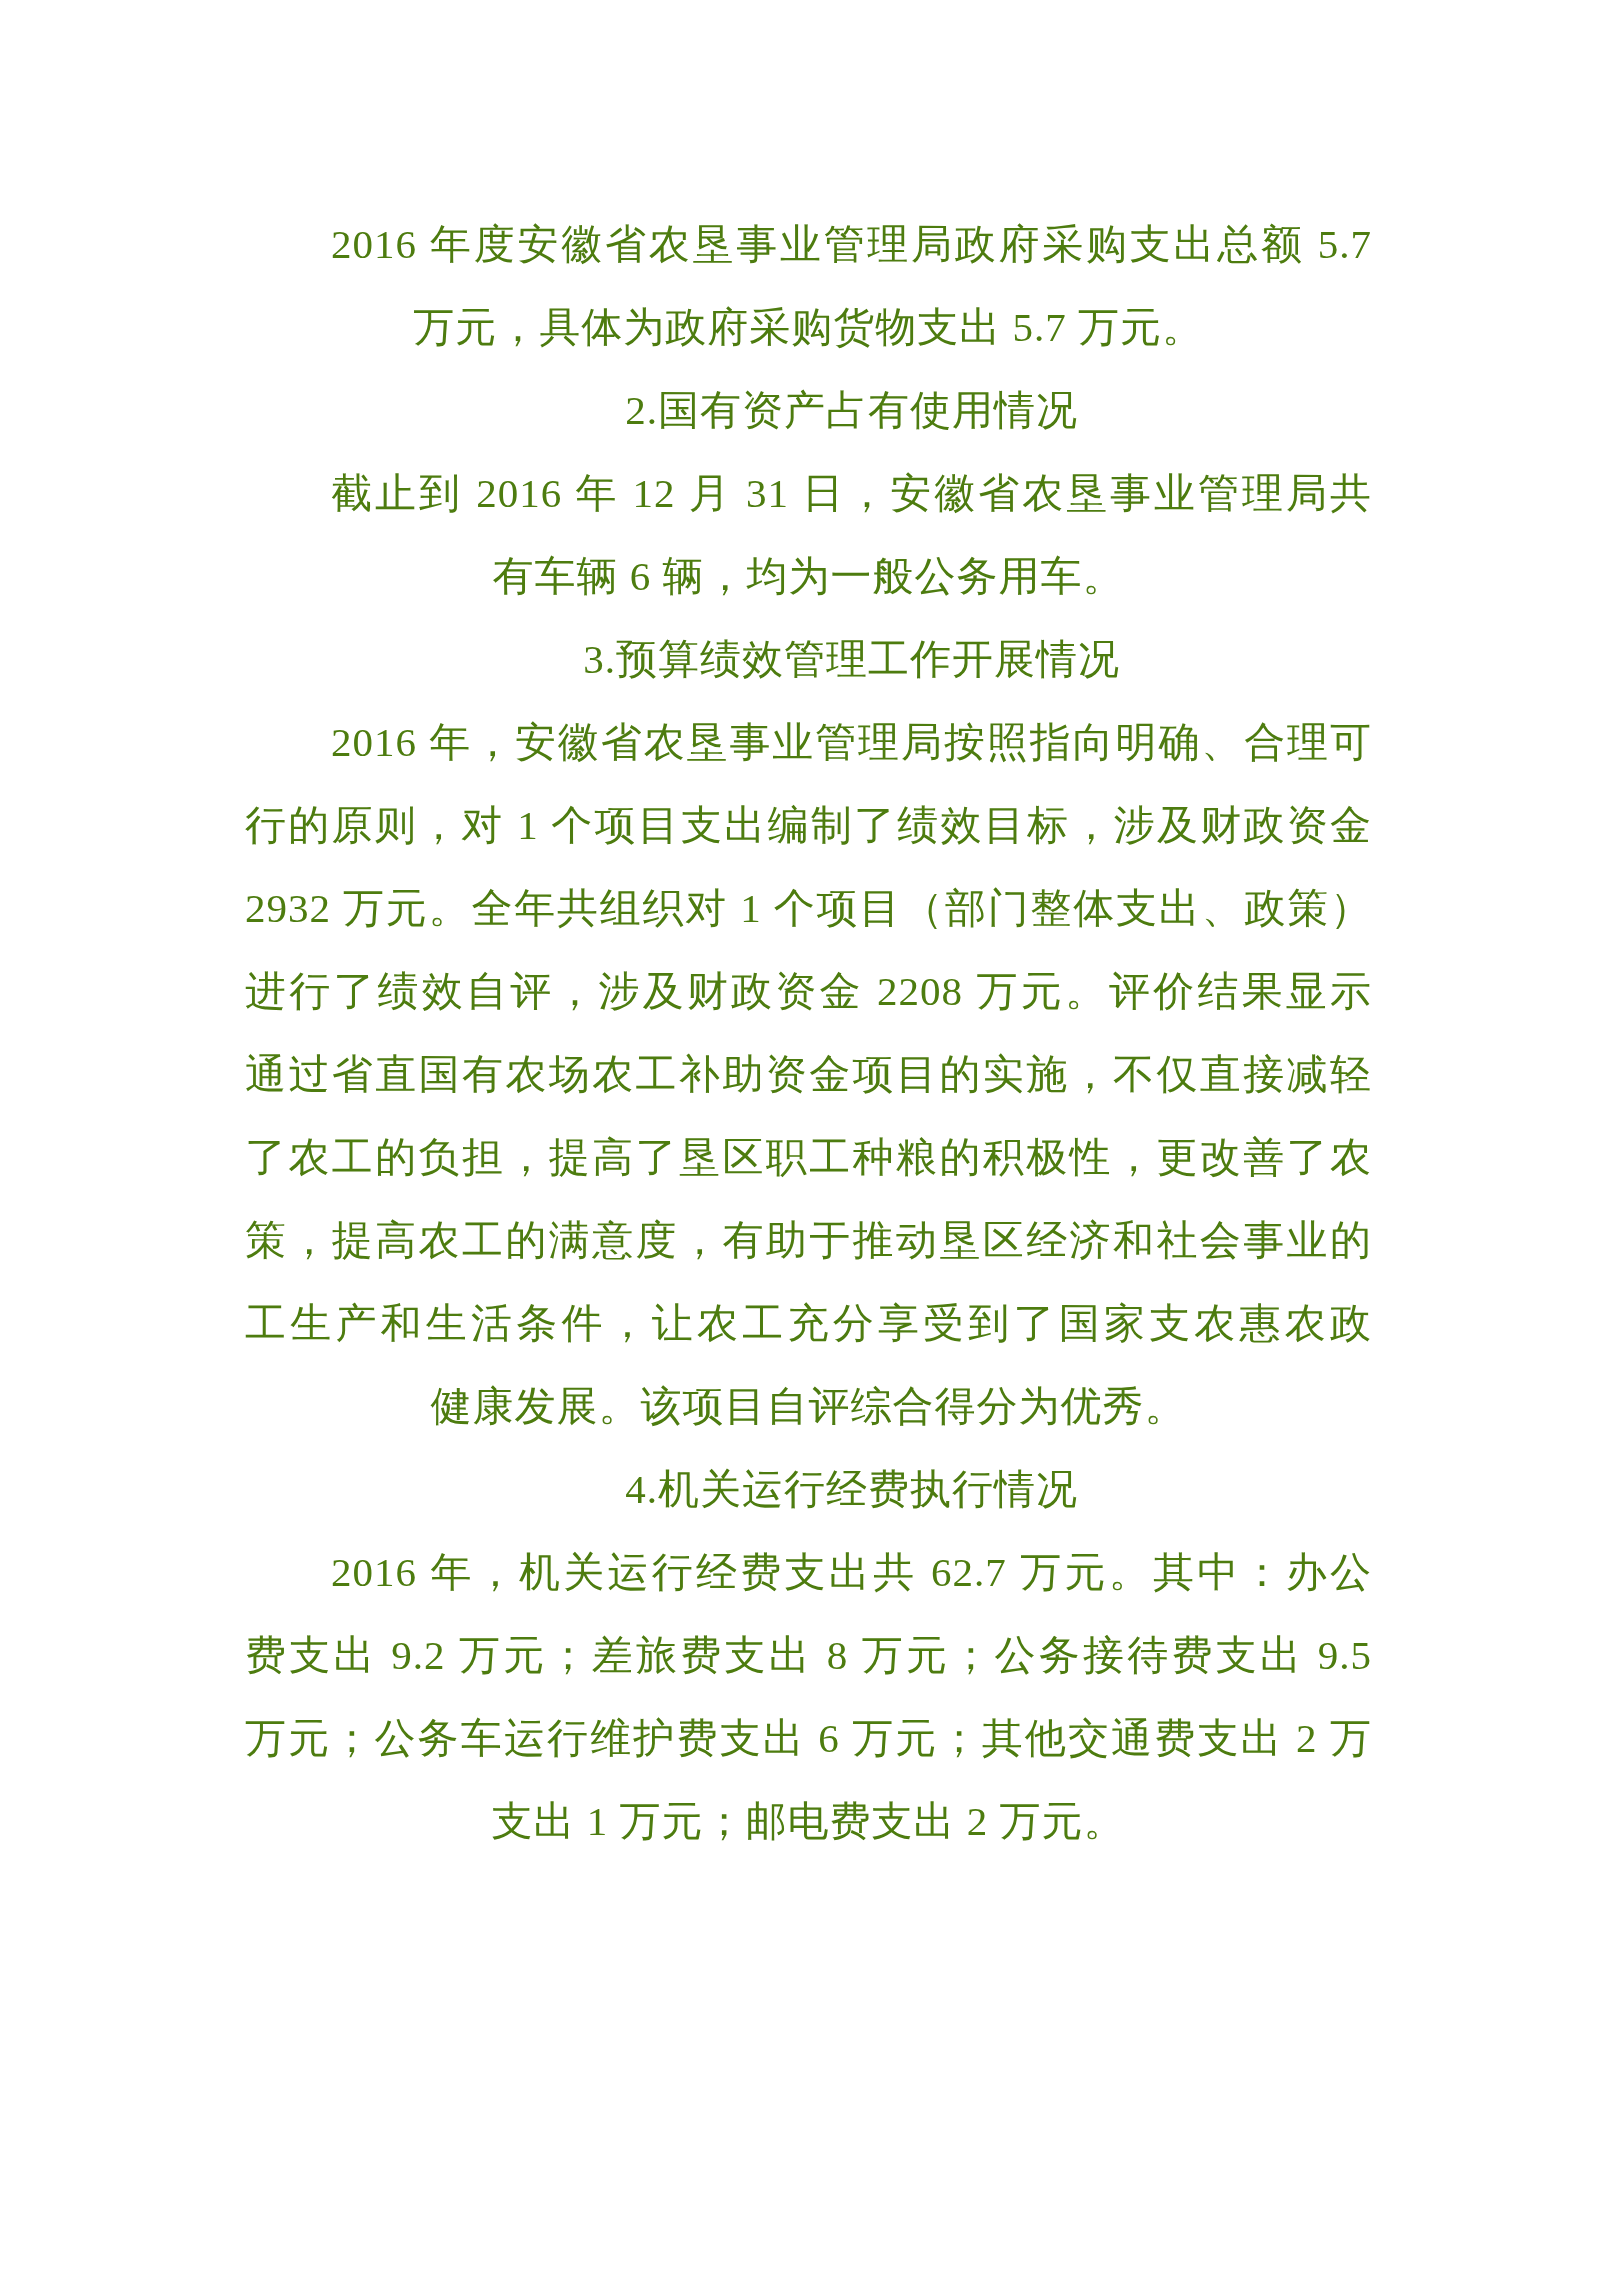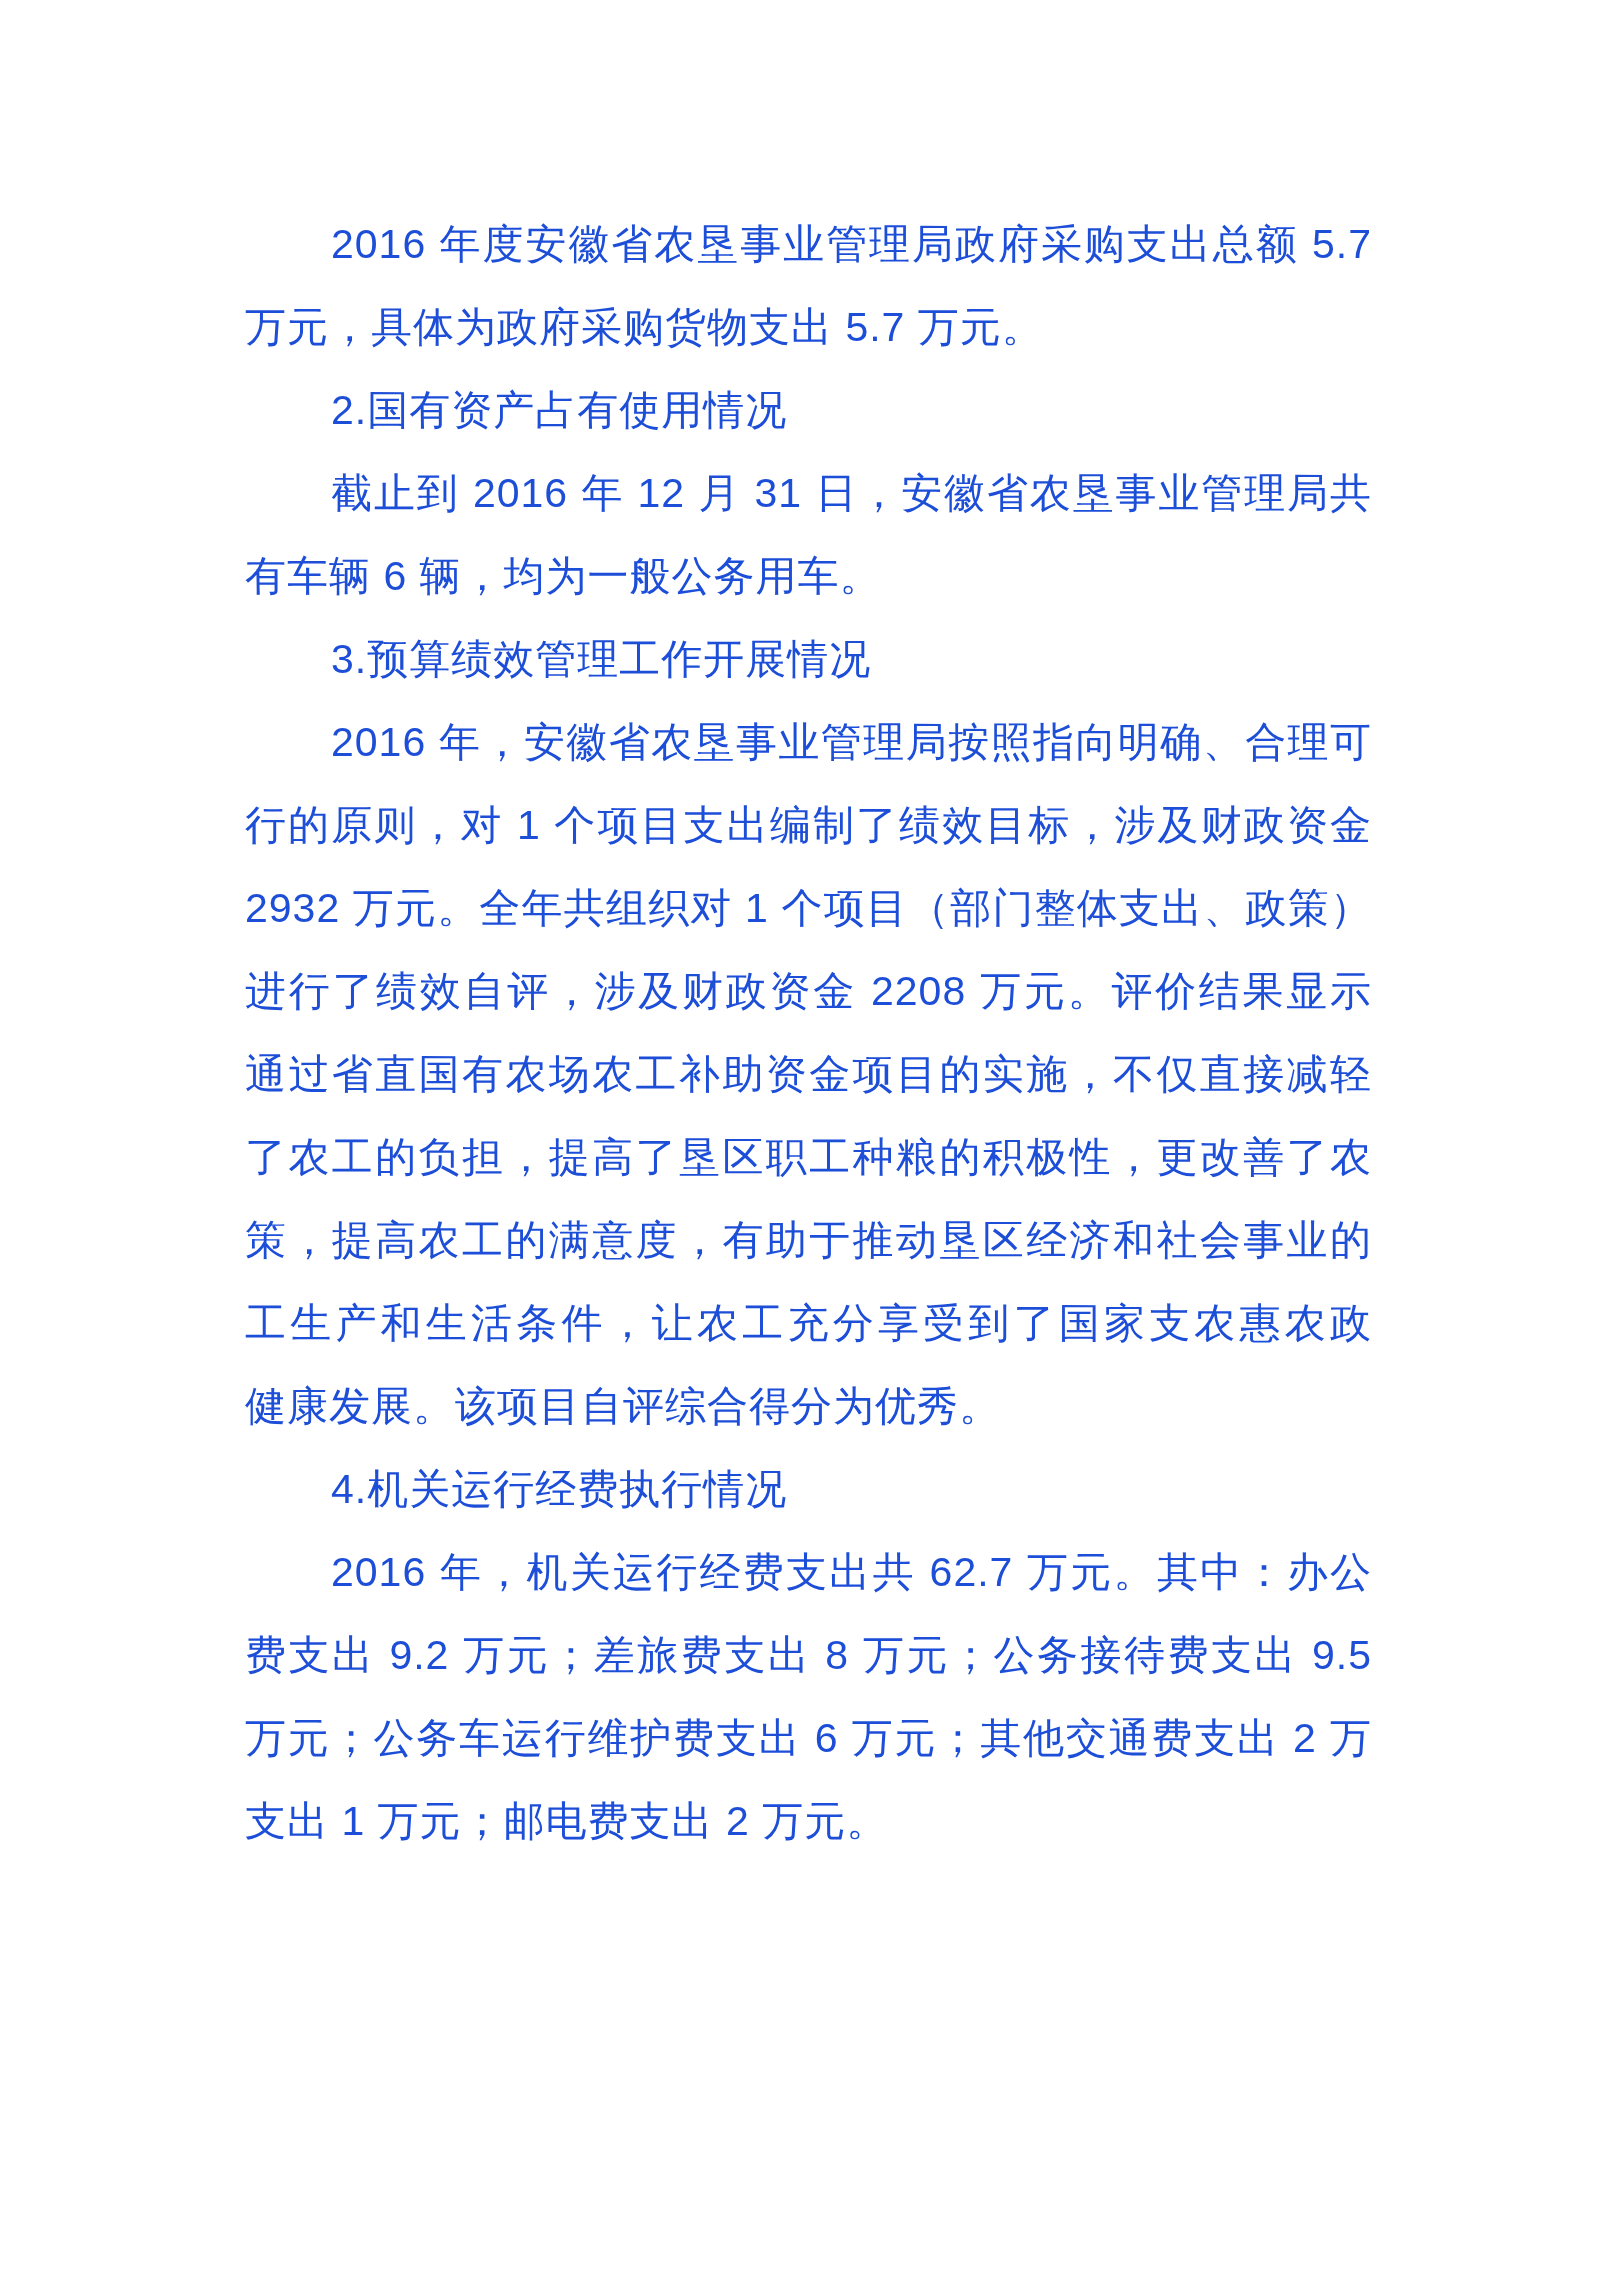--- a/index.html
+++ b/index.html
@@ -5,36 +5,36 @@
   html, body {
     margin: 0;
     padding: 0;
     background: #ffffff;
   }
   .page {
     position: relative;
     width: 1621px;
     height: 2293px;
     background: #ffffff;
-    color: #1d4ed8;
-    font-family: Liberation Sans, sans-serif;
+    color: #4d7c0f;
+    font-family: Liberation Serif, serif;
     overflow: hidden;
   }
   .text-block {
     position: absolute;
     left: 245px;
     top: 203px;
     width: 1127px;
   }
   .line {
     height: 83px;
     line-height: 83px;
     font-size: 41px;
     letter-spacing: 1px;
-    text-align: left;
+    text-align: center;
     white-space: nowrap;
     overflow: visible;
   }
   .just {
     white-space: normal;
     text-align: justify;
     text-align-last: justify;
   }
   .indent {
     padding-left: 86px;

